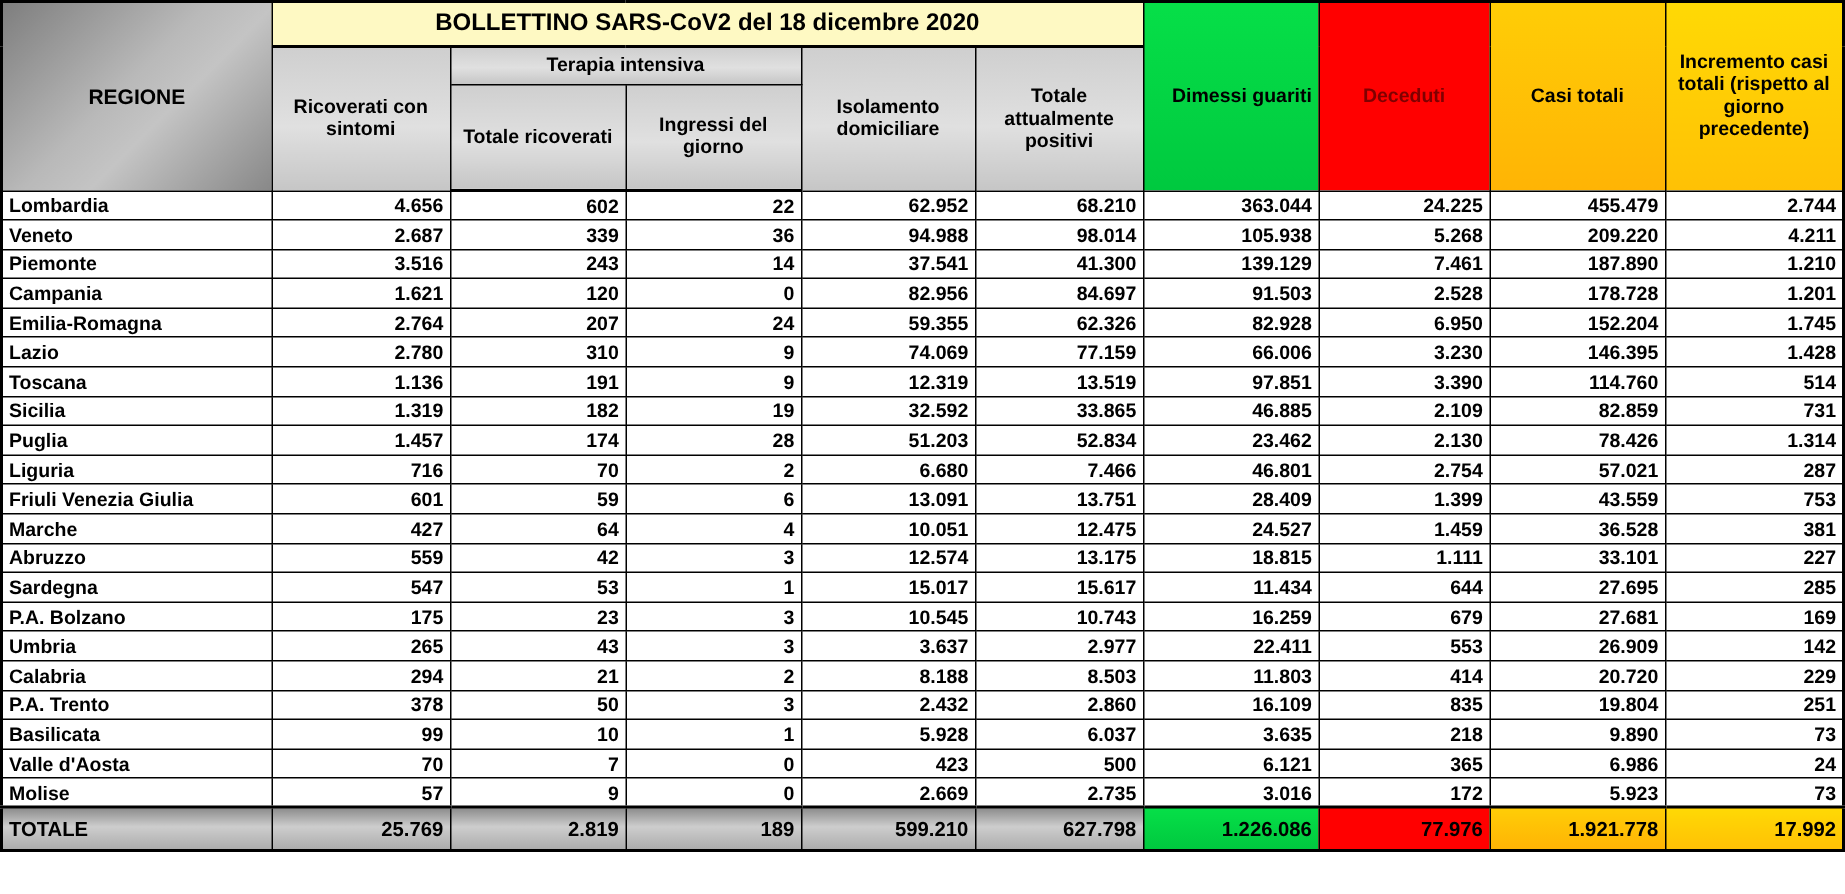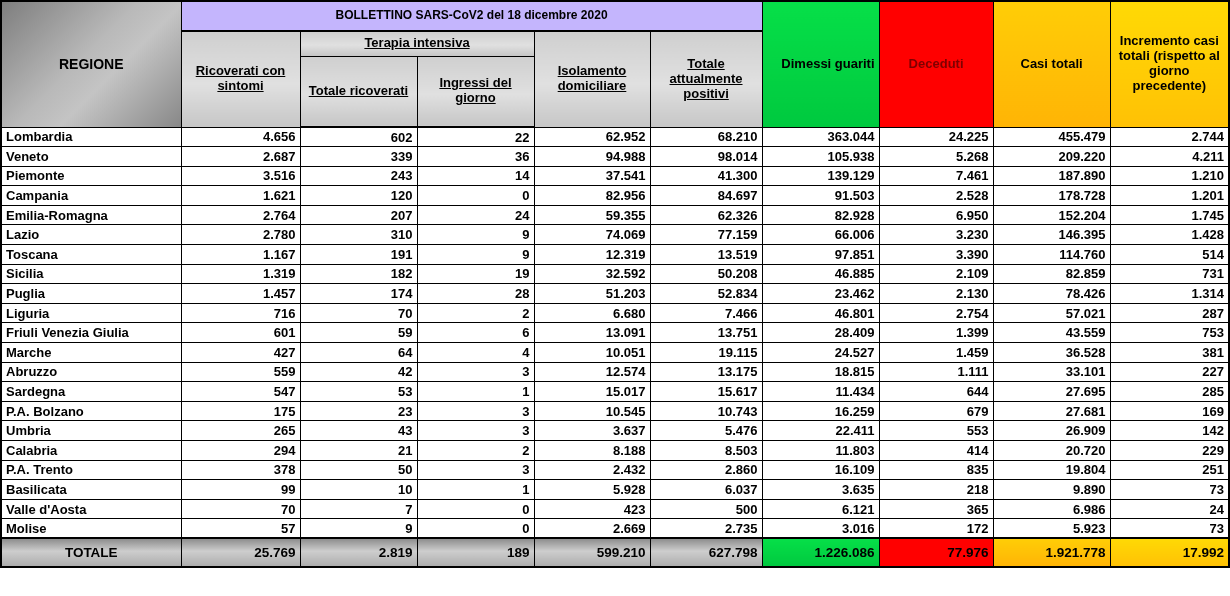--- a/index.html
+++ b/index.html
@@ -22,45 +22,44 @@
     vertical-align: middle;
   }
   thead th { text-align: center; white-space: normal; line-height: 1.15; }
 
   .r-title { height: 30px; }
   .r-group { height: 25px; }
   .r-sub   { height: 71px; }
   tbody tr { height: 19.6px; padding-left: 48px; }
   .r-total { height: 29px; }
 
-  .title-cell { font-size: 12px; background: #c4b5fd; border-bottom-width: 2px; }
+  .title-cell { font-size: 16px; background: #fef9c3; border-bottom-width: 2px; }
 
   .gray-dark {
     background: linear-gradient(135deg, #7e7e7e 0%, #b9b9b9 45%, #c4c4c4 60%, #888 100%);
     font-size: 14px;
   }
   .gray-light {
     background: linear-gradient(180deg, #cfcfcf 0%, #e0e0e0 55%, #c6c6c6 100%);
-    text-decoration: underline;
   }
   .green-h  { background: linear-gradient(180deg, var(--green, #06df48) 0%, #00c93f 100%); text-align: right; }
   .red-h    { background: var(--red, #ff0000); }
   .orange-h { background: linear-gradient(180deg, #ffcd06 0%, var(--orange, #ffb405) 100%); }
   .yellow-h { background: linear-gradient(180deg, var(--yellow, #ffd905) 0%, #ffc105 100%); }
   .deceduti-label { color: var(--deceduti_text, #7f0000); margin-top: 26px; }
 
   tbody td { background: #fff; line-height: 1; }
   .region { text-align: left; white-space: nowrap; overflow: hidden; }
   .num    { text-align: right; white-space: nowrap; }
 
   .r-total td { border-top-width: 2px; font-size: 13.5px; }
   .total-gray {
     background: linear-gradient(180deg, #8d8d8d 0%, #cdcdcd 45%, #adadad 100%);
   }
-  .total-label { text-align: center; }
+  .total-label { text-align: left; }
 
   thead tr.r-sub th { border-bottom-width: 2px; }
 </style>
 </head>
 <body>
 
 <table>
   <colgroup>
     <col style="width:180px">
       <col style="width:119px">
@@ -161,37 +160,37 @@
         <td class="num">9</td>
         <td class="num">74.069</td>
         <td class="num">77.159</td>
         <td class="num">66.006</td>
         <td class="num">3.230</td>
         <td class="num">146.395</td>
         <td class="num">1.428</td>
       </tr>
       <tr>
         <td class="region">Toscana</td>
-        <td class="num">1.167</td>
+        <td class="num">1.136</td>
         <td class="num">191</td>
         <td class="num">9</td>
         <td class="num">12.319</td>
         <td class="num">13.519</td>
         <td class="num">97.851</td>
         <td class="num">3.390</td>
         <td class="num">114.760</td>
         <td class="num">514</td>
       </tr>
       <tr>
         <td class="region">Sicilia</td>
         <td class="num">1.319</td>
         <td class="num">182</td>
         <td class="num">19</td>
         <td class="num">32.592</td>
-        <td class="num">50.208</td>
+        <td class="num">33.865</td>
         <td class="num">46.885</td>
         <td class="num">2.109</td>
         <td class="num">82.859</td>
         <td class="num">731</td>
       </tr>
       <tr>
         <td class="region">Puglia</td>
         <td class="num">1.457</td>
         <td class="num">174</td>
         <td class="num">28</td>
@@ -225,21 +224,21 @@
         <td class="num">1.399</td>
         <td class="num">43.559</td>
         <td class="num">753</td>
       </tr>
       <tr>
         <td class="region">Marche</td>
         <td class="num">427</td>
         <td class="num">64</td>
         <td class="num">4</td>
         <td class="num">10.051</td>
-        <td class="num">19.115</td>
+        <td class="num">12.475</td>
         <td class="num">24.527</td>
         <td class="num">1.459</td>
         <td class="num">36.528</td>
         <td class="num">381</td>
       </tr>
       <tr>
         <td class="region">Abruzzo</td>
         <td class="num">559</td>
         <td class="num">42</td>
         <td class="num">3</td>
@@ -273,21 +272,21 @@
         <td class="num">679</td>
         <td class="num">27.681</td>
         <td class="num">169</td>
       </tr>
       <tr>
         <td class="region">Umbria</td>
         <td class="num">265</td>
         <td class="num">43</td>
         <td class="num">3</td>
         <td class="num">3.637</td>
-        <td class="num">5.476</td>
+        <td class="num">2.977</td>
         <td class="num">22.411</td>
         <td class="num">553</td>
         <td class="num">26.909</td>
         <td class="num">142</td>
       </tr>
       <tr>
         <td class="region">Calabria</td>
         <td class="num">294</td>
         <td class="num">21</td>
         <td class="num">2</td>

